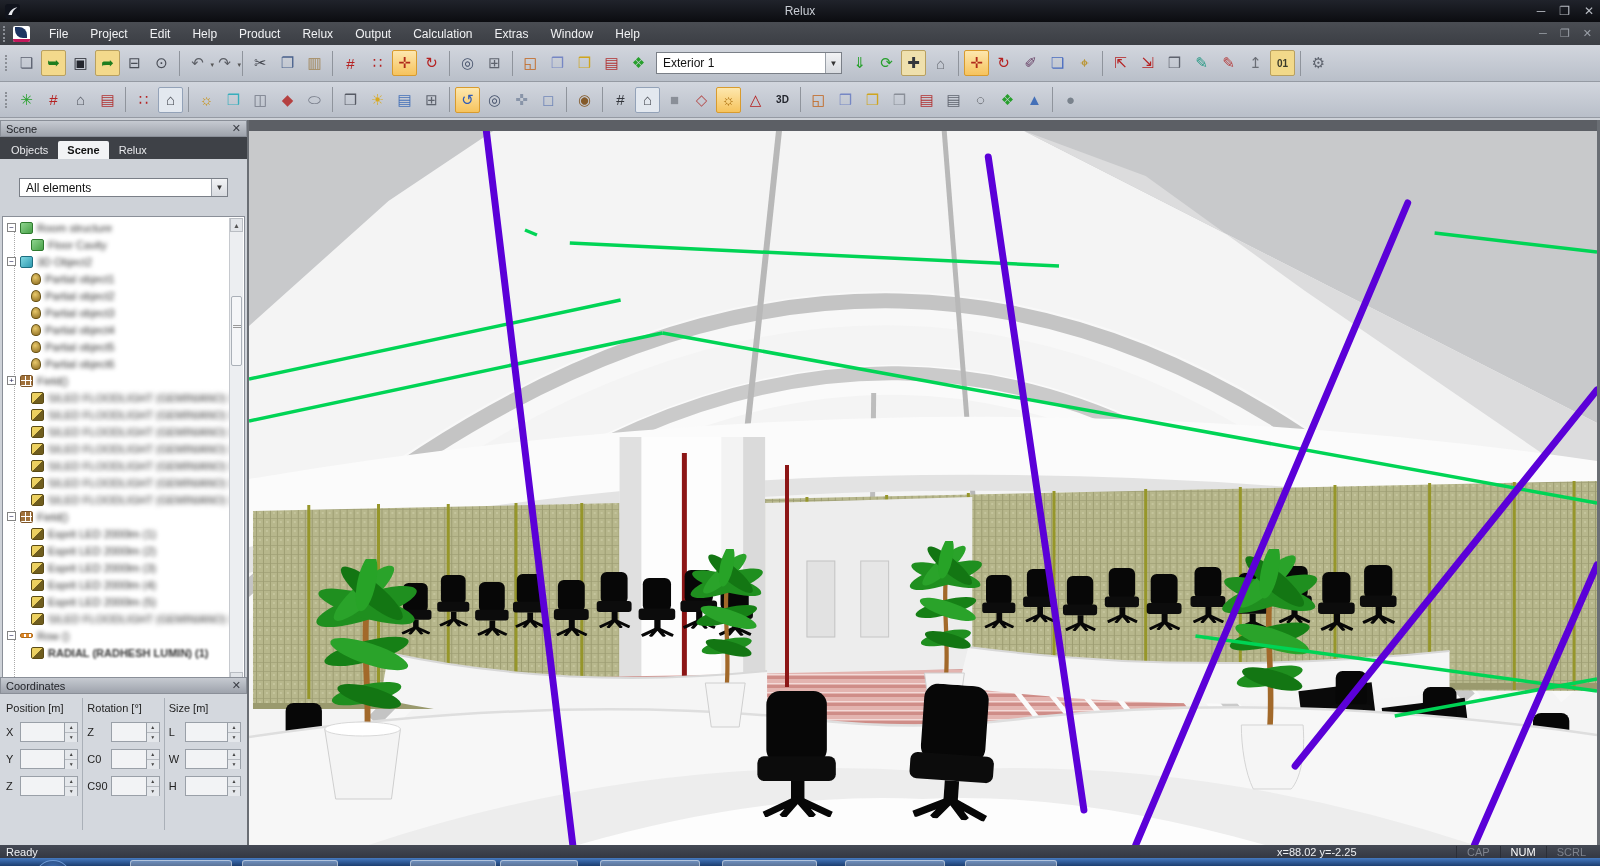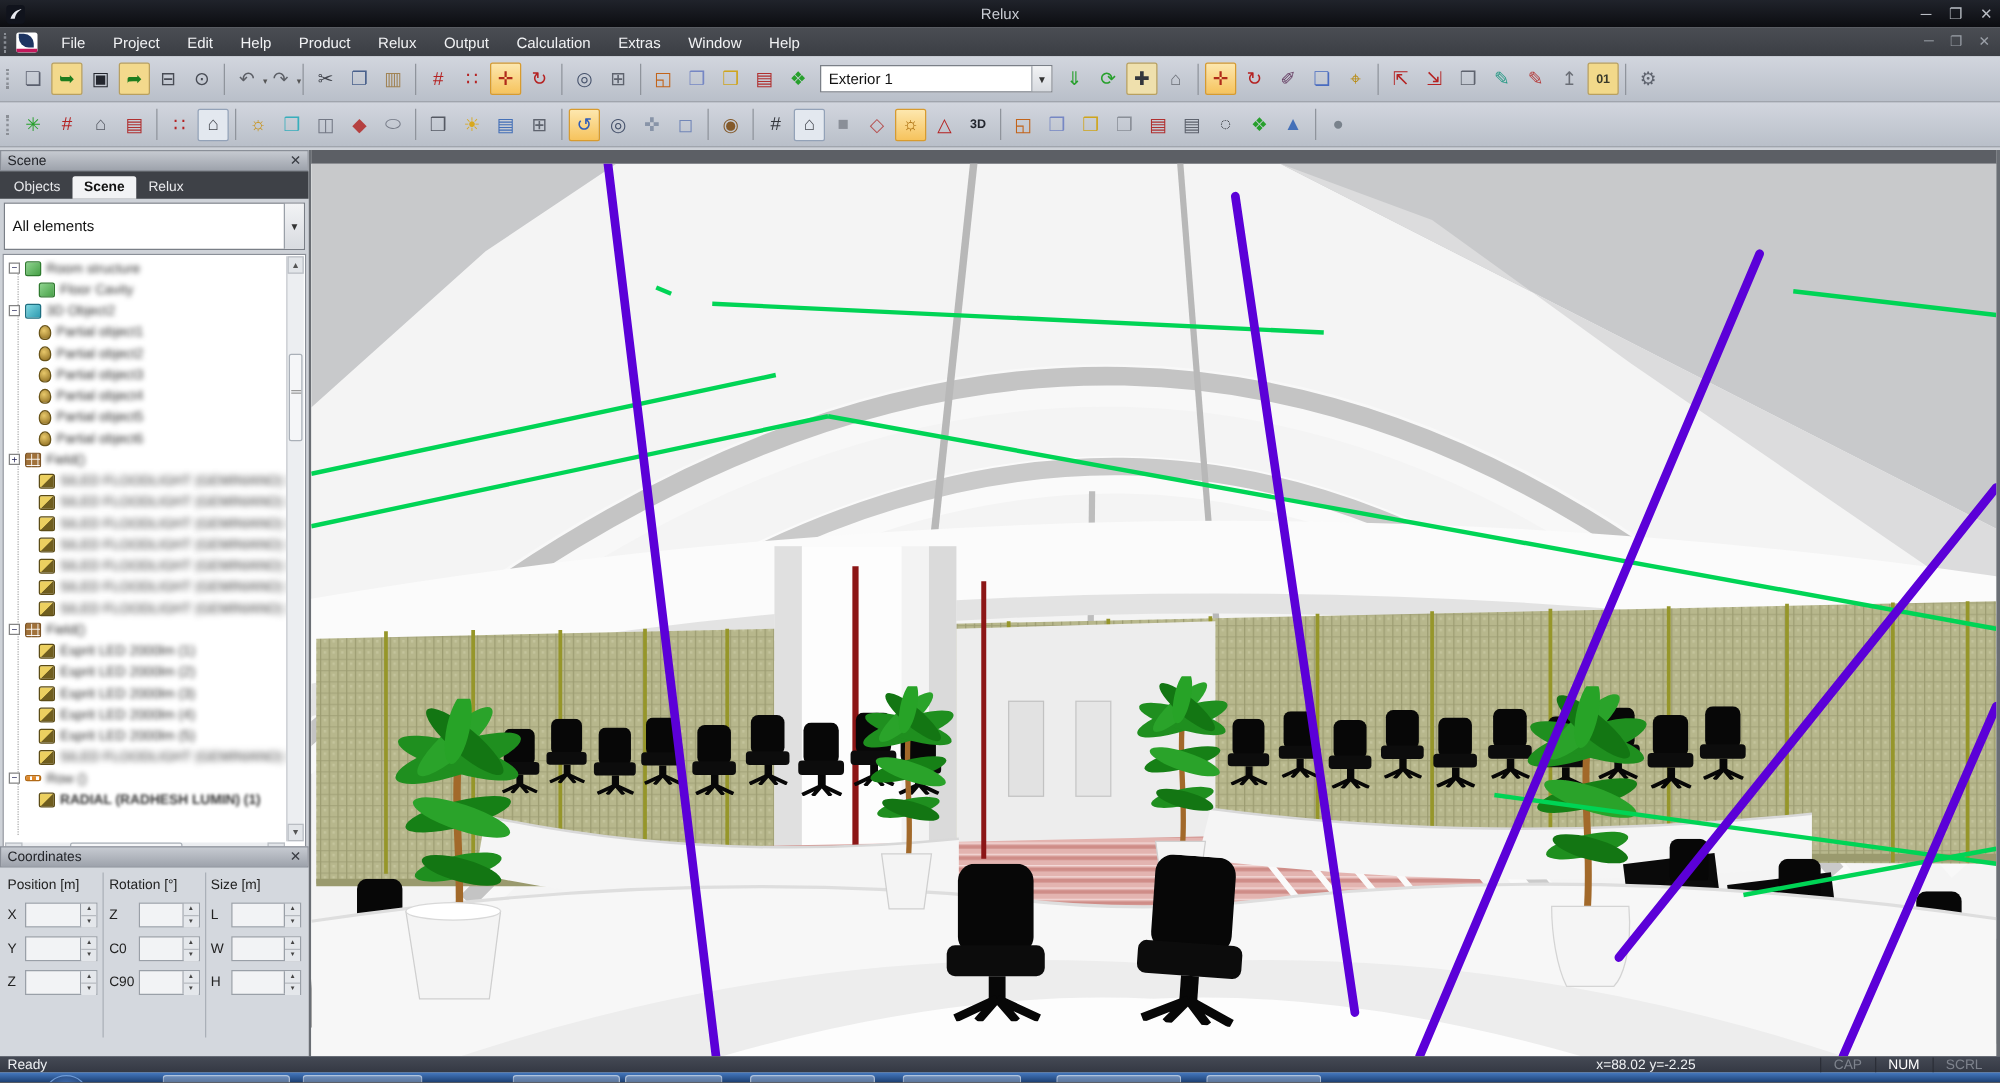--- a/index.html
+++ b/index.html
@@ -39,21 +39,21 @@
   #scene-combo{width:186px;}
 
   
   #workspace{position:absolute;left:0;top:118px;width:1600px;height:727px;background:#ced2d8;}
   #leftpanel{position:absolute;left:0;top:2px;width:247px;height:725px;}
   .panel-title{height:17px;background:linear-gradient(#c6cad1,#9ea3ac);border:1px solid #8a8f98;display:flex;align-items:center;font-size:11px;color:#23252a;padding:0 5px;}
   .panel-title .x{margin-left:auto;font-size:11px;color:#3a3d44;cursor:default;}
   #scene-tabs{height:22px;background:#3e4147;display:flex;align-items:flex-end;padding:2px 2px 0 2px;gap:1px;}
   .tab{font-size:11px;padding:3px 9px 3px 9px;color:#e8e9ec;cursor:default;border-radius:2px 2px 0 0;}
   .tab.active{background:#f2f3f5;color:#111;font-weight:bold;}
-  #filter-combo{margin:3px;height:38px;}
+  #filter-combo{margin:19px;height:19px;}
   #tree-wrap{position:relative;margin:0 2px;background:#fff;border:1px solid #8a8f98;height:486px;overflow:hidden;}
   #tree-rows{position:absolute;left:0;top:2px;right:15px;bottom:14px;overflow:hidden;}
   #tree-guide{position:absolute;left:11px;top:8px;bottom:20px;border-left:1px dotted #aaa;}
   .trow{height:17px;display:flex;align-items:center;font-size:11px;color:#333;white-space:nowrap;}
   .texp{width:9px;height:9px;border:1px solid #848484;background:#fff;font-size:8px;line-height:7px;text-align:center;color:#225;margin-right:4px;flex:0 0 auto;cursor:default;}
   .ticon{width:13px;height:12px;margin-right:4px;flex:0 0 auto;border-radius:2px;}
   .ticon.room{background:linear-gradient(135deg,#8fd48f,#47a047);border:1px solid #2e7a2e;}
   .ticon.obj{background:linear-gradient(135deg,#7fd8e2,#2e9ab0);border:1px solid #1d6e80;}
   .ticon.part{background:radial-gradient(circle at 40% 35%,#e8c86a,#8a6a20);border:1px solid #6a5418;border-radius:50% 50% 40% 40%;width:10px;height:12px;}
   .ticon.field{background:#a0713a;box-shadow:inset 0 0 0 1px #7c5426;background-image:linear-gradient(#fff 1px,transparent 1px),linear-gradient(90deg,#fff 1px,transparent 1px);background-size:5px 5px;}

